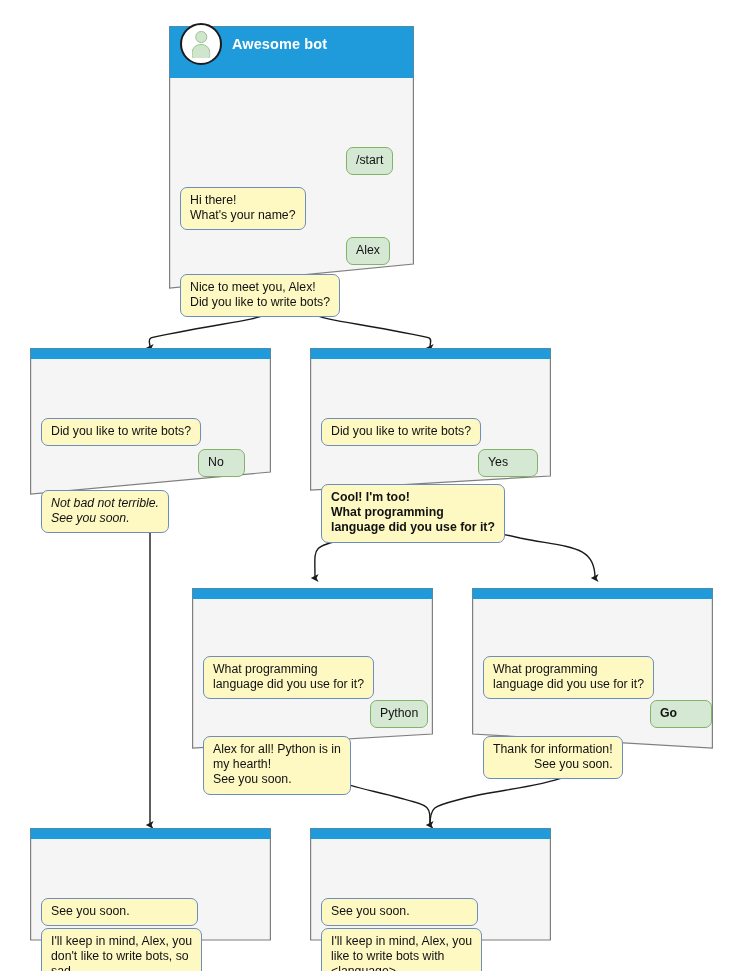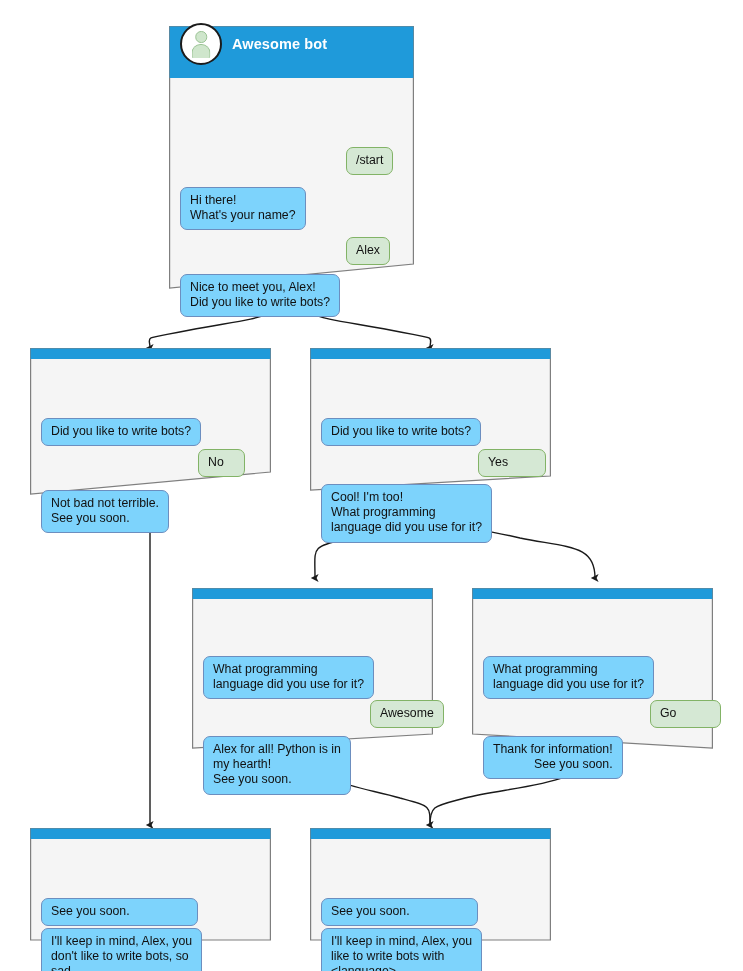--- a/index.html
+++ b/index.html
@@ -103,21 +103,21 @@
     position: absolute;
     box-sizing: border-box;
     border-radius: 7px;
     font-size: 12.3px;
     line-height: 15.2px;
     color: #111111;
     padding: 5px 9px 6px 9px;
     white-space: pre;
   }
   .bubble.bot {
-    background: #7dd3fc;
+    background: #fef9c3;
     border: 1px solid #6c8ebf;
   }
   .bubble.user {
     background: #d5e8d4;
     border: 1px solid #82b366;
     text-align: left;
   }
 </style>
 </head>
 <body>
@@ -172,69 +172,69 @@
 
   <div class="card" style="left:30px; top:348px; width:241px; height:148px;">
     <svg class="card-shape" viewBox="0 0 241 148" preserveAspectRatio="none">
       <path d="M0.6,0.6 L240.4,0.6 L240.4,124 L0.6,146 Z" fill="#f5f5f5" stroke="#7f7f7f" stroke-width="1.2"></path>
       <path d="M0.6,0.6 L240.4,0.6 L240.4,11 L0.6,11 Z" fill="#1f9ada" stroke="none"></path>
     </svg>
     <div class="card-inner">
       <div class="msgs">
         <div class="bubble bot" style="left:11px; top:14px;">Did you like to write bots?</div>
         <div class="bubble user" style="left:168px; top:45px; width:47px;">No</div>
-        <div class="bubble bot" style="left:11px; top:86px;">Not bad not terrible.
+        <div class="bubble bot" style="left:11px; top:86px;font-style:italic;">Not bad not terrible.
 See you soon.</div>
       </div>
     </div>
   </div>
 
   <div class="card" style="left:310px; top:348px; width:241px; height:144px;">
     <svg class="card-shape" viewBox="0 0 241 144" preserveAspectRatio="none">
       <path d="M0.6,0.6 L240.4,0.6 L240.4,128 L0.6,142 Z" fill="#f5f5f5" stroke="#7f7f7f" stroke-width="1.2"></path>
       <path d="M0.6,0.6 L240.4,0.6 L240.4,11 L0.6,11 Z" fill="#1f9ada" stroke="none"></path>
     </svg>
     <div class="card-inner">
       <div class="msgs">
         <div class="bubble bot" style="left:11px; top:14px;">Did you like to write bots?</div>
-        <div class="bubble user" style="left:168px; top:45px; width:68px;">Yes</div>
-        <div class="bubble bot" style="left:11px; top:80px;">Cool! I'm too!
+        <div class="bubble user" style="left:168px; top:45px; width:60px;">Yes</div>
+        <div class="bubble bot" style="left:11px; top:80px;font-weight:bold;">Cool! I'm too!
 What programming
 language did you use for it?</div>
       </div>
     </div>
   </div>
 
   <div class="card" style="left:192px; top:588px; width:241px; height:162px;">
     <svg class="card-shape" viewBox="0 0 241 162" preserveAspectRatio="none">
       <path d="M0.6,0.6 L240.4,0.6 L240.4,146 L0.6,160 Z" fill="#f5f5f5" stroke="#7f7f7f" stroke-width="1.2"></path>
       <path d="M0.6,0.6 L240.4,0.6 L240.4,11 L0.6,11 Z" fill="#1f9ada" stroke="none"></path>
     </svg>
     <div class="card-inner">
       <div class="msgs">
         <div class="bubble bot" style="left:11px; top:12px;">What programming
 language did you use for it?</div>
-        <div class="bubble user" style="left:178px; top:56px;">Awesome</div>
+        <div class="bubble user" style="left:178px; top:56px;">Python</div>
         <div class="bubble bot" style="left:11px; top:92px;">Alex for all! Python is in
 my hearth!
 See you soon.</div>
       </div>
     </div>
   </div>
 
   <div class="card" style="left:472px; top:588px; width:241px; height:162px;">
     <svg class="card-shape" viewBox="0 0 241 162" preserveAspectRatio="none">
       <path d="M0.6,0.6 L240.4,0.6 L240.4,160 L0.6,146 Z" fill="#f5f5f5" stroke="#7f7f7f" stroke-width="1.2"></path>
       <path d="M0.6,0.6 L240.4,0.6 L240.4,11 L0.6,11 Z" fill="#1f9ada" stroke="none"></path>
     </svg>
     <div class="card-inner">
       <div class="msgs">
         <div class="bubble bot" style="left:11px; top:12px;">What programming
 language did you use for it?</div>
-        <div class="bubble user" style="left:178px; top:56px; width:71px;">Go</div>
+        <div class="bubble user" style="left:178px; top:56px; width:62px;font-weight:bold;">Go</div>
         <div class="bubble bot" style="left:11px; top:92px;text-align:right;">Thank for information!
 See you soon.</div>
       </div>
     </div>
   </div>
 
   <div class="card" style="left:30px; top:828px; width:241px; height:114px;">
     <svg class="card-shape" viewBox="0 0 241 114" preserveAspectRatio="none">
       <path d="M0.6,0.6 L240.4,0.6 L240.4,112 L0.6,112 Z" fill="#f5f5f5" stroke="#7f7f7f" stroke-width="1.2"></path>
       <path d="M0.6,0.6 L240.4,0.6 L240.4,11 L0.6,11 Z" fill="#1f9ada" stroke="none"></path>

